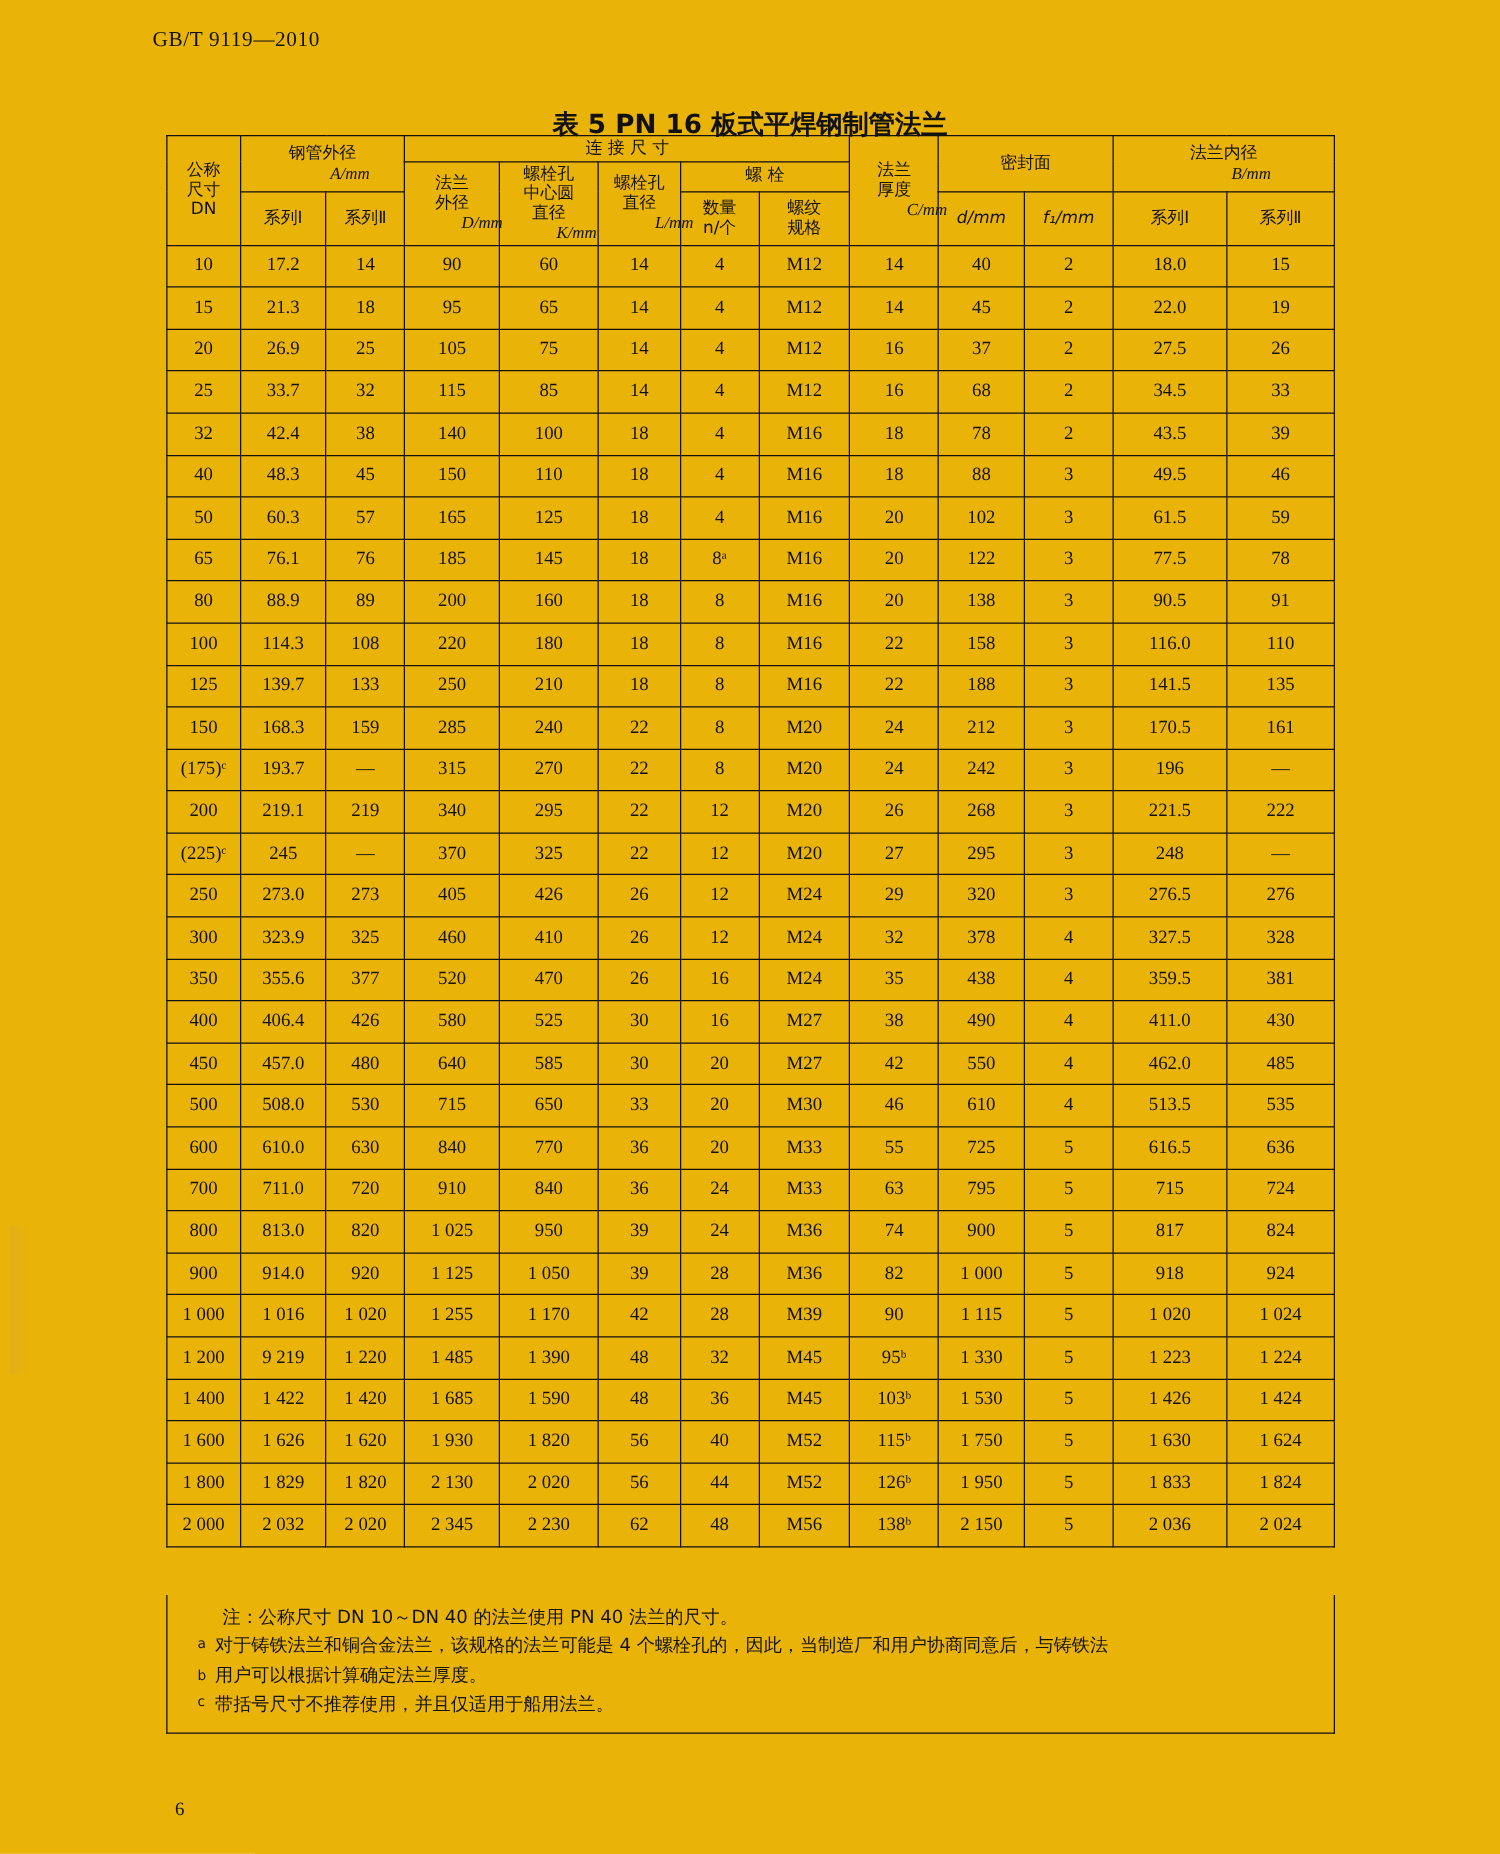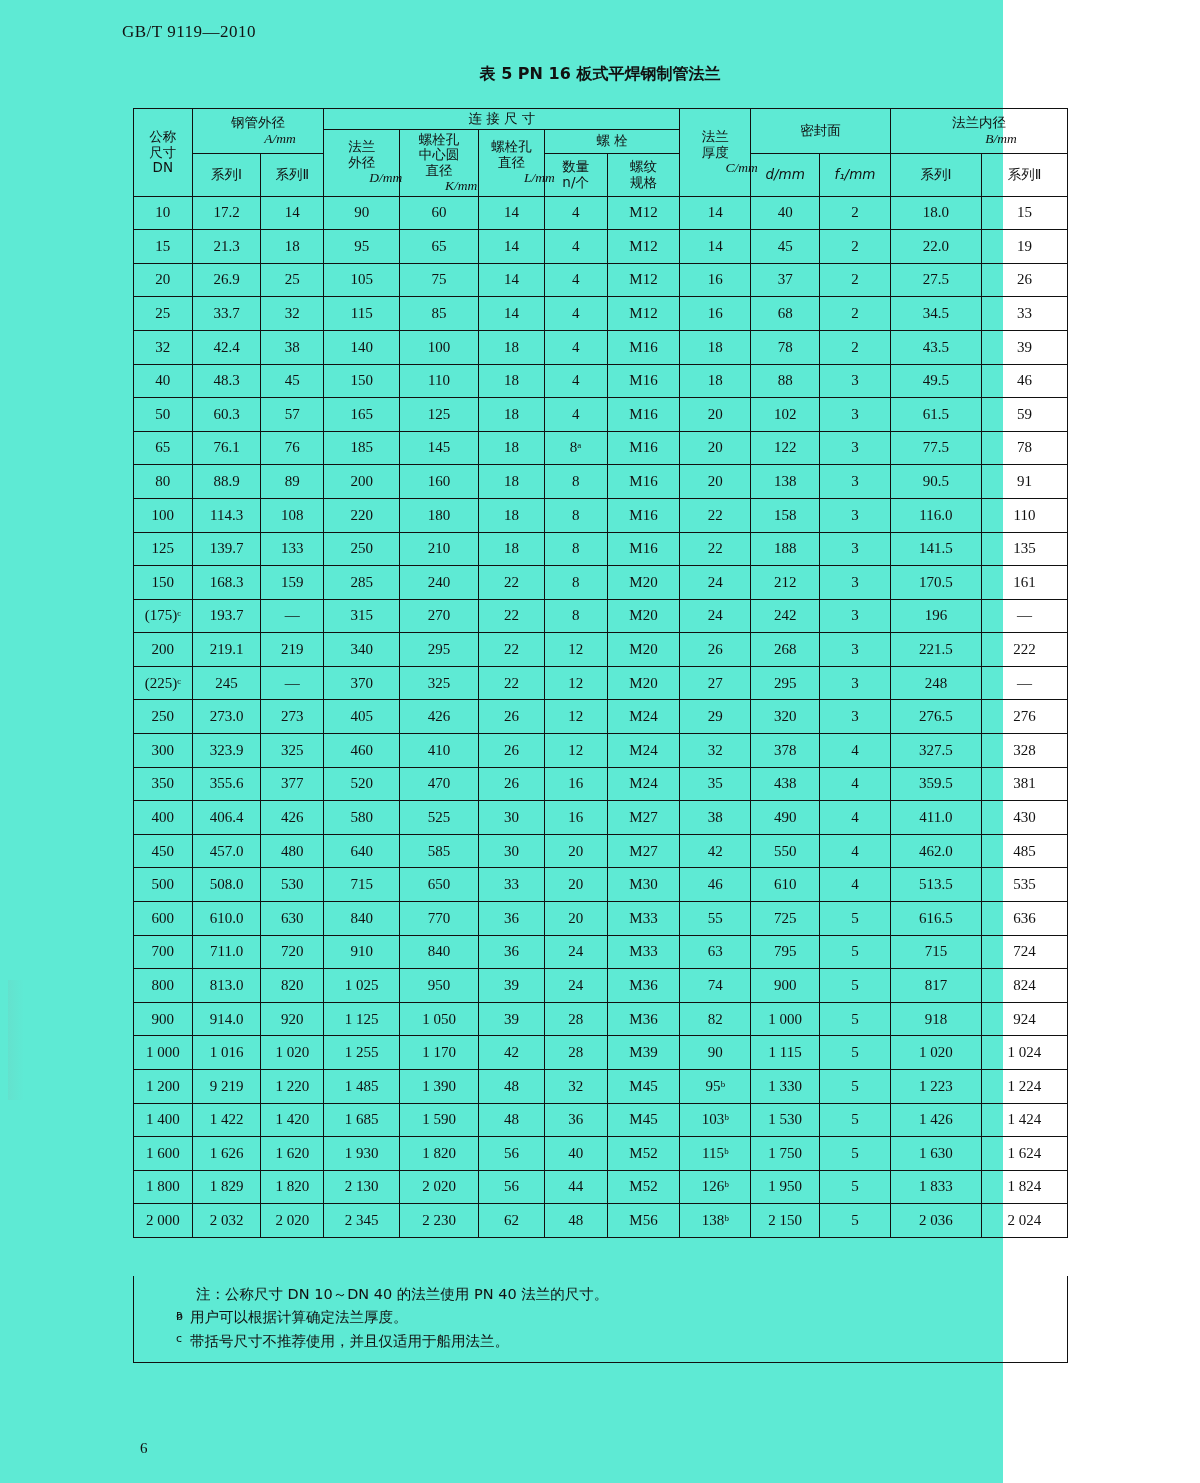--- a/index.html
+++ b/index.html
@@ -9,40 +9,40 @@
   body {
     width: 1200px;
     height: 1483px;
     background: #ffffff;
     font-family: "Liberation Serif", serif;
     color: #111;
     position: relative;
     overflow: hidden;
   }
   .page {
-    width: 1003px;
+    width: 1200px;
     height: 1483px;
     position: relative;
-    background: #5eead4;
+    background: #eab308;
   }
   .header-code {
     position: absolute;
     left: 122px;
     top: 22px;
     font-size: 17px;
     letter-spacing: 0.5px;
     font-family: "Liberation Serif", serif;
   }
   .table-title {
     position: absolute;
     left: 0;
-    top: 64px;
+    top: 85px;
     width: 1200px;
     text-align: center;
-    font-size: 16px;
+    font-size: 21px;
     font-weight: bold;
     font-family: "DejaVu Sans", sans-serif;
   }
   .table-wrap {
     position: absolute;
     left: 133px;
     top: 108px;
     width: 935px;
   }
   table.flange {
@@ -73,21 +73,21 @@
   .hdr-cn { font-family: "DejaVu Sans", sans-serif; }
   .ital { font-family: "Liberation Serif", serif; font-style: italic; margin-left: 44px; }
   .notes {
     position: absolute;
     left: 133px;
     top: 1276px;
     width: 935px;
     border: 1px solid #111;
     border-top: none;
     box-sizing: border-box;
-    padding: 7px 10px 9px 28px;
+    padding: 7px 10px 9px 10px;
     font-family: "DejaVu Sans", sans-serif;
     font-size: 14.5px;
     line-height: 1.62;
   }
   .notes div { padding-left: 28px; text-indent: 0; position: relative; }
   .notes .n-main { padding-left: 34px; }
   .notes .marker {
     position: absolute;
     left: 14px;
     top: 0;
@@ -665,20 +665,21 @@
             <td>2 024</td>
           </tr>
         </tbody>
     </table>
   </div>
 
   <div class="notes">
     <div class="n-main">注：公称尺寸 DN 10～DN 40 的法兰使用 PN 40 法兰的尺寸。</div>
     <div>
       <span class="marker">a</span>
+      <span>对于铸铁法兰和铜合金法兰，该规格的法兰可能是 4 个螺栓孔的，因此，当制造厂和用户协商同意后，与铸铁法</span>
     </div>
     <div>
       <span class="marker marker-b">b</span>
       <span>用户可以根据计算确定法兰厚度。</span>
     </div>
     <div>
       <span class="marker">c</span>
       <span>带括号尺寸不推荐使用，并且仅适用于船用法兰。</span>
     </div>
   </div>

